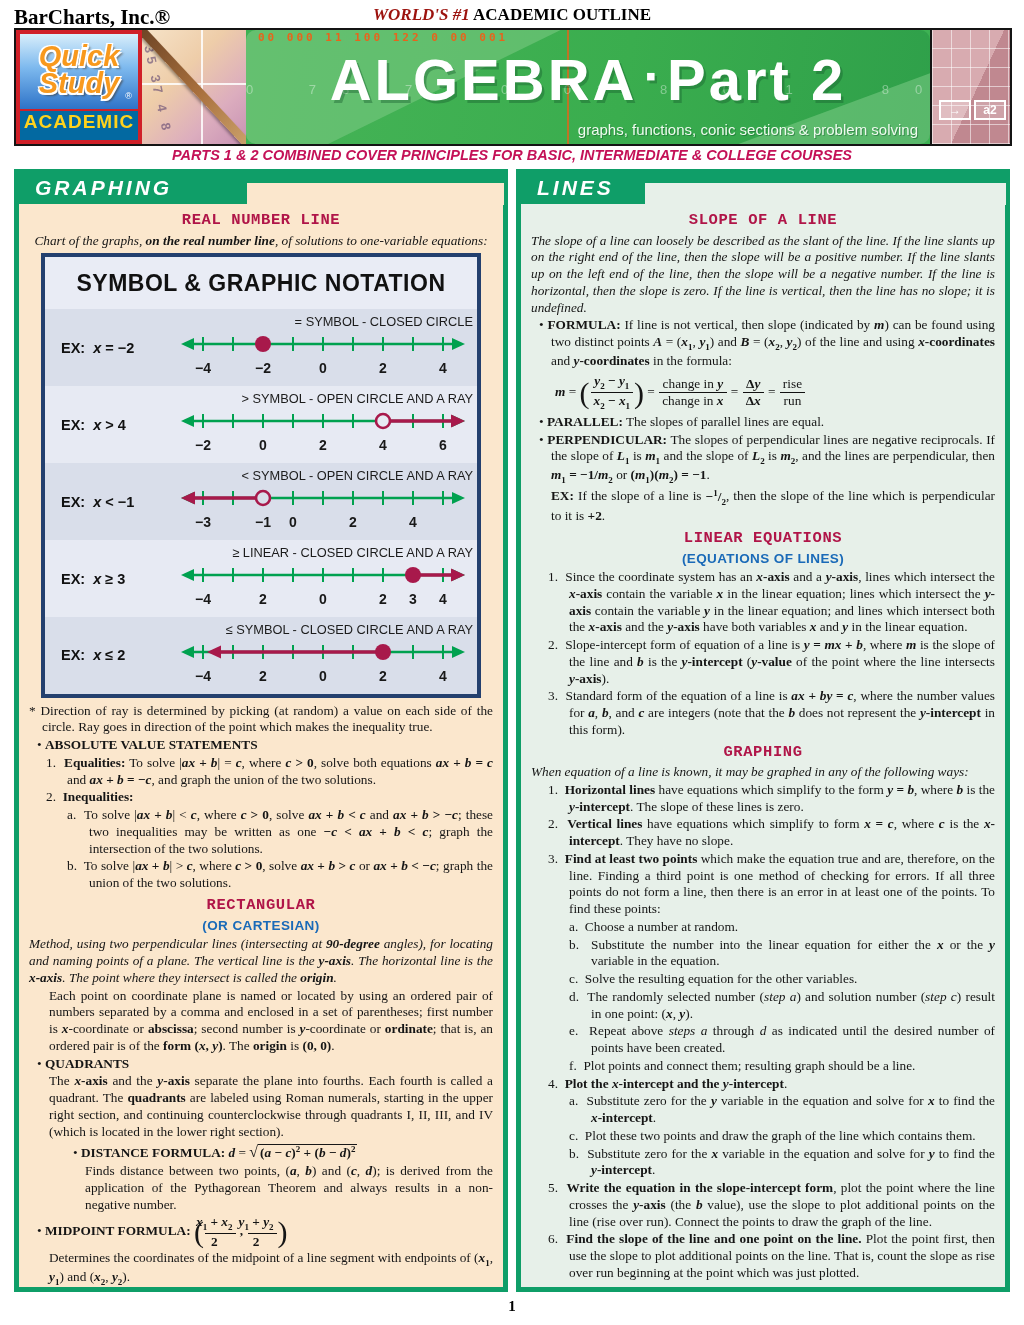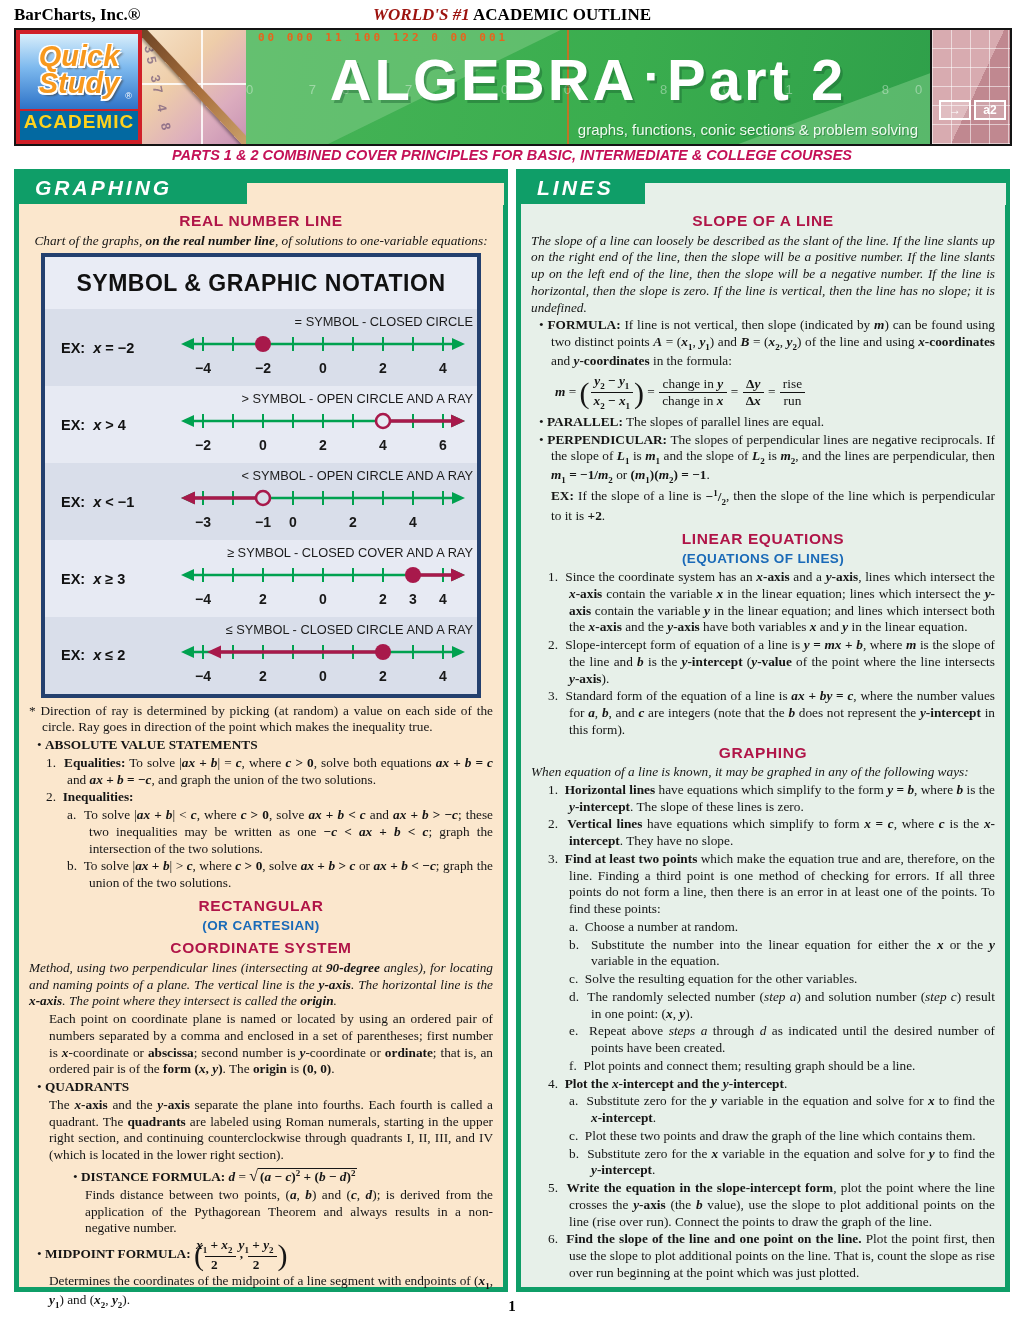--- a/index.html
+++ b/index.html
@@ -1,35 +1,35 @@
 <!DOCTYPE html>
 <html><head>
 <meta charset="utf-8">
 <style>
   html,body{margin:0;padding:0;background:#fff;}
   .page{position:relative;width:1024px;height:1325px;background:#fff;font-family:"Liberation Sans",sans-serif;overflow:hidden;}
 
   
   .topbar{position:absolute;top:5px;left:14px;right:14px;height:22px;font-family:"Liberation Serif",serif;}
-  .brand{position:absolute;left:0;top:0;font-weight:bold;font-size:17px;color:#000;}
+  .brand{position:absolute;left:0;top:0;font-weight:bold;font-size:21px;color:#000;}
   .outline-title{position:absolute;left:0;right:0;top:0;text-align:center;font-weight:bold;font-size:17px;color:#000;}
   .outline-title .world{color:#9c120e;font-style:italic;}
 
   
   .banner{position:absolute;top:28px;left:14px;width:994px;height:114px;border:2px solid #141414;display:flex;background:#3db253;}
   .logo{width:126px;flex:none;display:flex;flex-direction:column;background:#fff;}
   .logo-top{flex:1;border:4px solid #d02028;border-bottom:none;background:linear-gradient(180deg,#d8eefb 0%,#7db9ee 45%,#2e73c8 100%);display:flex;flex-direction:column;align-items:center;justify-content:center;line-height:.95;}
   .logo-word{font-style:italic;font-weight:bold;font-size:29px;color:#f8991d;text-shadow:-1.5px -1.5px 0 #fff,1.5px -1.5px 0 #fff,-1.5px 1.5px 0 #fff,1.5px 1.5px 0 #fff,3px 3px 2px rgba(60,30,0,.45);}
   .logo-reg{font-size:9px;color:#fff;align-self:flex-end;margin:-6px 6px 0 0;}
   .logo-academic{height:29px;background:#0369a1;border:4px solid #d02028;border-top:2px solid #d02028;color:#ffd21c;font-weight:bold;font-size:19px;text-align:center;line-height:22px;letter-spacing:1px;}
   .photo{width:104px;flex:none;position:relative;overflow:hidden;background:linear-gradient(135deg,#f6e3c8 0%,#eecda9 38%,#dcadbe 72%,#c792b4 100%);background-size:cover;}
   .photo .grid{position:absolute;inset:0;background:linear-gradient(90deg,transparent 0 57%,rgba(255,255,255,.85) 57% 58.5%,transparent 58.5%),linear-gradient(0deg,transparent 0 52%,rgba(255,255,255,.85) 52% 53.5%,transparent 53.5%);}
   .photo .nums{position:absolute;top:14px;left:14px;color:#5e4470;opacity:.6;font-size:13px;font-weight:bold;letter-spacing:4px;transform:rotate(78deg);transform-origin:left top;white-space:nowrap;}
   .photo .pencil{position:absolute;top:46%;left:-25%;width:150%;height:9px;background:linear-gradient(90deg,#6e4526,#a9703d 55%,#caa06a);transform:rotate(47deg);box-shadow:0 2px 3px rgba(0,0,0,.35);}
-  .green{flex:1;position:relative;overflow:hidden;background:linear-gradient(100deg,#46b457 0%,#3aad4e 55%,#2fa04a 100%);}
+  .green{flex:1;position:relative;overflow:hidden;background:linear-gradient(100deg,#46b457 0%,#3aad4e 55%,#2fa04a 100%);border-radius:10px;}
   .green .poly1{position:absolute;inset:0;background:#7ecb85;opacity:.55;clip-path:polygon(0 0,46% 0,12% 100%,0 100%);}
   .green .poly2{position:absolute;inset:0;background:#8fd494;opacity:.45;clip-path:polygon(72% 100%,100% 38%,100% 100%);}
   .green .vline{position:absolute;left:47%;top:0;bottom:0;width:2px;background:rgba(233,98,24,.75);}
   .digits{position:absolute;top:1px;left:12px;color:#e8641c;font-family:"DejaVu Sans Mono",monospace;font-weight:bold;font-size:11px;letter-spacing:3px;}
   .wm{position:absolute;top:52px;left:0;right:0;text-align:center;color:rgba(255,255,255,.38);font-size:13px;letter-spacing:26px;white-space:nowrap;overflow:hidden;}
   .algebra-title{position:absolute;top:16px;left:0;right:0;text-align:center;color:#fff;font-weight:bold;font-size:58px;letter-spacing:3px;text-shadow:2.5px 2.5px 0 rgba(22,92,44,.4);white-space:nowrap;}
   .algebra-title .sep{font-size:30px;vertical-align:14px;padding:0 8px;}
   .banner-subtitle{position:absolute;bottom:6px;right:12px;color:#effbef;font-size:15px;text-shadow:1px 1px 0 rgba(22,92,44,.5);}
   .corner{width:78px;flex:none;position:relative;border-left:2px solid #141414;background:linear-gradient(115deg,#d8abb0 0 55%,#c08890 55% 100%);}
   .corner .cgrid{position:absolute;inset:0;background-image:repeating-linear-gradient(90deg,rgba(255,255,255,.55) 0 1px,transparent 1px 19px),repeating-linear-gradient(0deg,rgba(255,255,255,.55) 0 1px,transparent 1px 19px);}
@@ -46,21 +46,21 @@
   .col-right{background:#e7f0e9;}
   .col-head{height:30px;background:#0f9e68;position:relative;flex:none;}
   .col-head .label{position:relative;z-index:2;color:#fff;font-weight:bold;font-style:italic;font-size:21px;letter-spacing:3px;padding-left:16px;line-height:28px;display:inline-block;}
   .col-head .step{position:absolute;top:9px;bottom:-1px;right:-1px;z-index:1;}
   .col-left .col-head .step{left:228px;background:#fbe7cd;}
   .col-right .col-head .step{left:124px;background:#e7f0e9;}
   .col-inner{flex:1;padding:3px 10px 4px;font-family:"Liberation Serif",serif;font-size:13.3px;line-height:1.26;color:#151515;text-align:justify;}
 
   
   .blk{margin:0 0 1px 0;}
-  .blk-h{font-family:Liberation Sans, sans-serif;color:#b01548;text-align:center;font-weight:bold;font-size:15.5px;letter-spacing:.6px;margin:4px 0 2px;text-align:center;}
+  .blk-h{font-family:Liberation Mono, monospace;color:#b01548;text-align:center;font-weight:bold;font-size:15.5px;letter-spacing:.6px;margin:4px 0 2px;text-align:center;}
   .blk-hb{font-family:"Liberation Sans",sans-serif;color:#1a6ab8;text-align:center;font-weight:bold;font-size:13.5px;letter-spacing:.4px;margin:0 0 2px;}
   .blk-it{font-style:italic;}
   .blk-itc{font-style:italic;text-align:center;}
   .blk-star{padding-left:13px;text-indent:-13px;}
   .blk-b1{padding-left:20px;text-indent:-12px;margin-top:1px;}
   .blk-b2{padding-left:56px;text-indent:-12px;margin-top:2px;}
   .blk-n1{padding-left:38px;text-indent:-21px;}
   .blk-a2{padding-left:60px;text-indent:-22px;}
   .blk-body1{padding-left:20px;}
   .blk-body2{padding-left:56px;}
@@ -211,21 +211,21 @@
                   <circle cx="90" cy="13" r="7" fill="#d9deea" stroke="#a8194b" stroke-width="2.6"></circle>
                   <text x="30" y="42" text-anchor="middle" font-family="Liberation Sans, sans-serif" font-size="14" font-weight="bold" fill="#181818">−3</text>
                   <text x="90" y="42" text-anchor="middle" font-family="Liberation Sans, sans-serif" font-size="14" font-weight="bold" fill="#181818">−1</text>
                   <text x="120" y="42" text-anchor="middle" font-family="Liberation Sans, sans-serif" font-size="14" font-weight="bold" fill="#181818">0</text>
                   <text x="180" y="42" text-anchor="middle" font-family="Liberation Sans, sans-serif" font-size="14" font-weight="bold" fill="#181818">2</text>
                   <text x="240" y="42" text-anchor="middle" font-family="Liberation Sans, sans-serif" font-size="14" font-weight="bold" fill="#181818">4</text>
                 </svg></div>
             </div>
             <div class="nrow even">
               <div class="nex">EX:&nbsp; <i>x</i> ≥ 3</div>
-              <div class="ngraph"><div class="nlabel">≥ SYMBOL - CLOSED COVER AND A RAY</div><svg width="300" height="46" viewBox="0 0 300 46" xmlns="http://www.w3.org/2000/svg">
+              <div class="ngraph"><div class="nlabel">≥ LINEAR - CLOSED CIRCLE AND A RAY</div><svg width="300" height="46" viewBox="0 0 300 46" xmlns="http://www.w3.org/2000/svg">
                   <line x1="14" y1="13" x2="286" y2="13" stroke="#00a14f" stroke-width="2.6"></line>
                   <line x1="30" y1="6" x2="30" y2="20" stroke="#00a14f" stroke-width="2"></line>
                   <line x1="60" y1="6" x2="60" y2="20" stroke="#00a14f" stroke-width="2"></line>
                   <line x1="90" y1="6" x2="90" y2="20" stroke="#00a14f" stroke-width="2"></line>
                   <line x1="120" y1="6" x2="120" y2="20" stroke="#00a14f" stroke-width="2"></line>
                   <line x1="150" y1="6" x2="150" y2="20" stroke="#00a14f" stroke-width="2"></line>
                   <line x1="180" y1="6" x2="180" y2="20" stroke="#00a14f" stroke-width="2"></line>
                   <line x1="210" y1="6" x2="210" y2="20" stroke="#00a14f" stroke-width="2"></line>
                   <line x1="240" y1="6" x2="240" y2="20" stroke="#00a14f" stroke-width="2"></line>
                   <line x1="270" y1="6" x2="270" y2="20" stroke="#00a14f" stroke-width="2"></line>
@@ -269,21 +269,20 @@
             </div>
           </div>
           <div class="blk blk-star">* Direction of ray is determined by picking (at random) a value on each side of the circle. Ray goes in direction of the point which makes the inequality true.</div>
           <div class="blk blk-b1">• <b>ABSOLUTE VALUE STATEMENTS</b></div>
           <div class="blk blk-n1">1.&nbsp; <b>Equalities:</b> To solve |<b><i>ax</i> + <i>b</i></b>| = <b><i>c</i></b>, where <b><i>c</i> &gt; 0</b>, solve both equations <b><i>ax</i> + <i>b</i> = <i>c</i></b> and <b><i>ax</i> + <i>b</i> = −<i>c</i></b>, and graph the union of the two solutions.</div>
           <div class="blk blk-n1">2.&nbsp; <b>Inequalities:</b></div>
           <div class="blk blk-a2">a.&nbsp; To solve |<b><i>ax</i> + <i>b</i></b>| &lt; <b><i>c</i></b>, where <b><i>c</i> &gt; 0</b>, solve <b><i>ax</i> + <i>b</i> &lt; <i>c</i></b> and <b><i>ax</i> + <i>b</i> &gt; −<i>c</i></b>; these two inequalities may be written as one <b>−<i>c</i> &lt; <i>ax</i> + <i>b</i> &lt; <i>c</i></b>; graph the intersection of the two solutions.</div>
           <div class="blk blk-a2">b.&nbsp; To solve |<b><i>ax</i> + <i>b</i></b>| &gt; <b><i>c</i></b>, where <b><i>c</i> &gt; 0</b>, solve <b><i>ax</i> + <i>b</i> &gt; <i>c</i></b> or <b><i>ax</i> + <i>b</i> &lt; −<i>c</i></b>; graph the union of the two solutions.</div>
           <div class="blk blk-h">RECTANGULAR</div>
           <div class="blk blk-hb">(OR CARTESIAN)</div>
-          <div class="blk blk-h">COORDINATE SYSTEM</div>
           <div class="blk blk-it"><i>Method, using two perpendicular lines (intersecting at <b>90-degree</b> angles), for locating and naming points of a plane. The vertical line is the <b>y-axis</b>. The horizontal line is the <b>x-axis</b>. The point where they intersect is called the <b>origin</b>.</i></div>
           <div class="blk blk-body1">Each point on coordinate plane is named or located by using an ordered pair of numbers separated by a comma and enclosed in a set of parentheses; first number is <b><i>x</i></b>-coordinate or <b>abscissa</b>; second number is <b><i>y</i></b>-coordinate or <b>ordinate</b>; that is, an ordered pair is of the <b>form (<i>x</i>, <i>y</i>)</b>. The <b>origin</b> is <b>(0, 0)</b>.</div>
           <div class="blk blk-b1">• <b>QUADRANTS</b></div>
           <div class="blk blk-body1">The <b><i>x</i>-axis</b> and the <b><i>y</i>-axis</b> separate the plane into fourths. Each fourth is called a quadrant. The <b>quadrants</b> are labeled using Roman numerals, starting in the upper right section, and continuing counterclockwise through quadrants I, II, III, and IV (which is located in the lower right section).</div>
           <div class="blk blk-b2">• <b>DISTANCE FORMULA:</b> <b><i>d</i></b> = <span class="rad">√</span><span class="vinc"><b>(<i>a</i> − <i>c</i>)<sup>2</sup> + (<i>b</i> − <i>d</i>)<sup>2</sup></b></span></div>
           <div class="blk blk-body2">Finds distance between two points, (<b><i>a</i></b>, <b><i>b</i></b>) and (<b><i>c</i></b>, <b><i>d</i></b>); is derived from the application of the Pythagorean Theorem and always results in a non-negative number.</div>
           <div class="blk blk-b1">• <b>MIDPOINT FORMULA:</b> <span class="bp">(</span><span class="frac"><span class="nu"><b><i>x</i><sub>1</sub> + <i>x</i><sub>2</sub></b></span><span class="de"><b>2</b></span></span><b>&nbsp;,&nbsp;</b><span class="frac"><span class="nu"><b><i>y</i><sub>1</sub> + <i>y</i><sub>2</sub></b></span><span class="de"><b>2</b></span></span><span class="bp">)</span></div>
           <div class="blk blk-body1">Determines the coordinates of the midpoint of a line segment with endpoints of (<b><i>x</i><sub>1</sub></b>, <b><i>y</i><sub>1</sub></b>) and (<b><i>x</i><sub>2</sub></b>, <b><i>y</i><sub>2</sub></b>).</div>
         </div>
     </section>

